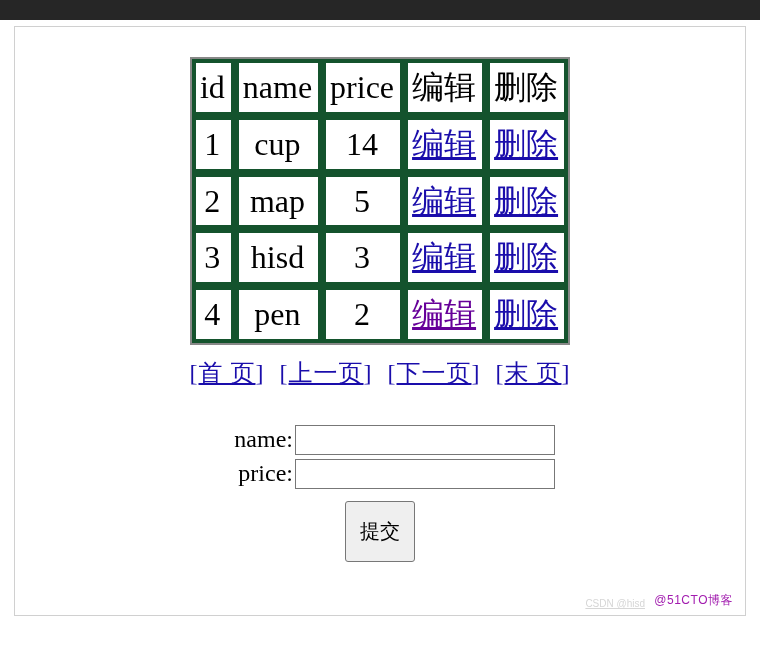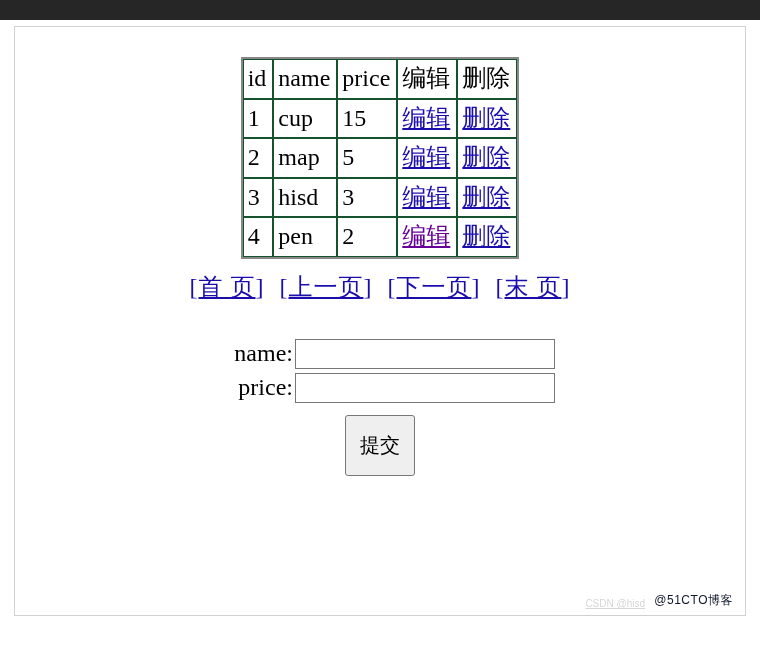--- a/index.html
+++ b/index.html
@@ -25,25 +25,25 @@
       text-align: center;
       position: relative;
     }
     table.data {
       border-collapse: separate;
       border-spacing: 0;
       margin: 0 auto;
       border: 2px solid #888;
     }
     table.data th, table.data td {
-      border: 1px solid #14532d;
+      border: 4px solid #14532d;
       padding: 2px 6px 2px 4px;
-      text-align: left;
+      text-align: center;
       font-weight: normal;
-      font-size: 24px;
+      font-size: 32px;
       line-height: 1.4;
       background: #fff;
     }
     a.act, a.pager {
       color: #1a0dab;
       text-decoration: underline;
       cursor: pointer;
     }
     a.visited { color: #660099; }
     .pagination {
@@ -85,21 +85,21 @@
       border: 1px solid #777;
       background: #efefef;
       border-radius: 3px;
       cursor: pointer;
     }
     .watermark1 {
       position: absolute;
       right: 12px;
       bottom: 6px;
       font-size: 12px;
-      color: #0f172a;
+      color: #a21caf;
       font-family: Arial, sans-serif;
       letter-spacing: 0.5px;
     }
     .watermark2 {
       position: absolute;
       right: 100px;
       bottom: 6px;
       font-size: 10px;
       color: #d6d6d6;
       font-family: Arial, sans-serif;
@@ -118,21 +118,21 @@
         <tr>
       <th>id</th>
       <th>name</th>
       <th>price</th>
       <th>编辑</th>
       <th>删除</th>
     </tr>
     <tr>
       <td>1</td>
       <td>cup</td>
-      <td>15</td>
+      <td>14</td>
       <td><a class="act">编辑</a></td>
       <td><a class="act">删除</a></td>
     </tr>
     <tr>
       <td>2</td>
       <td>map</td>
       <td>5</td>
       <td><a class="act">编辑</a></td>
       <td><a class="act">删除</a></td>
     </tr>

